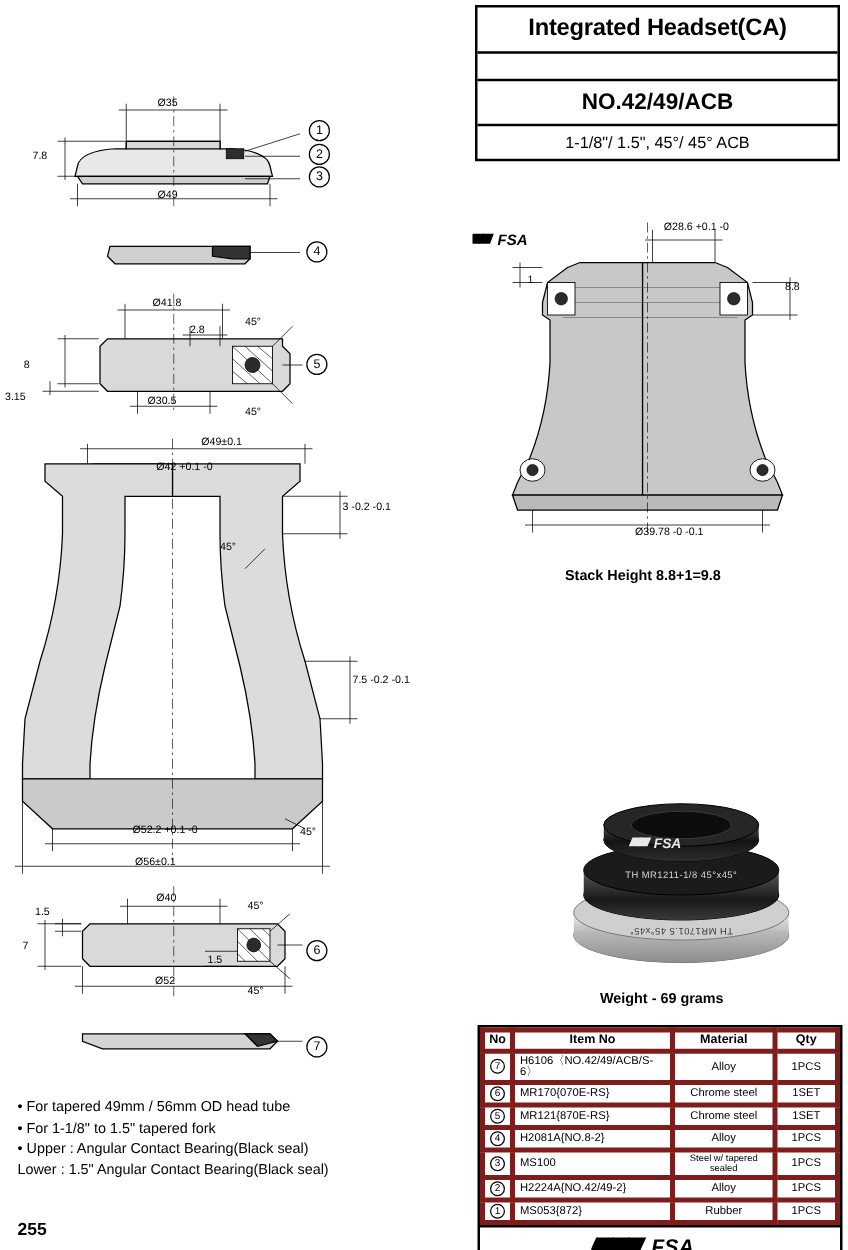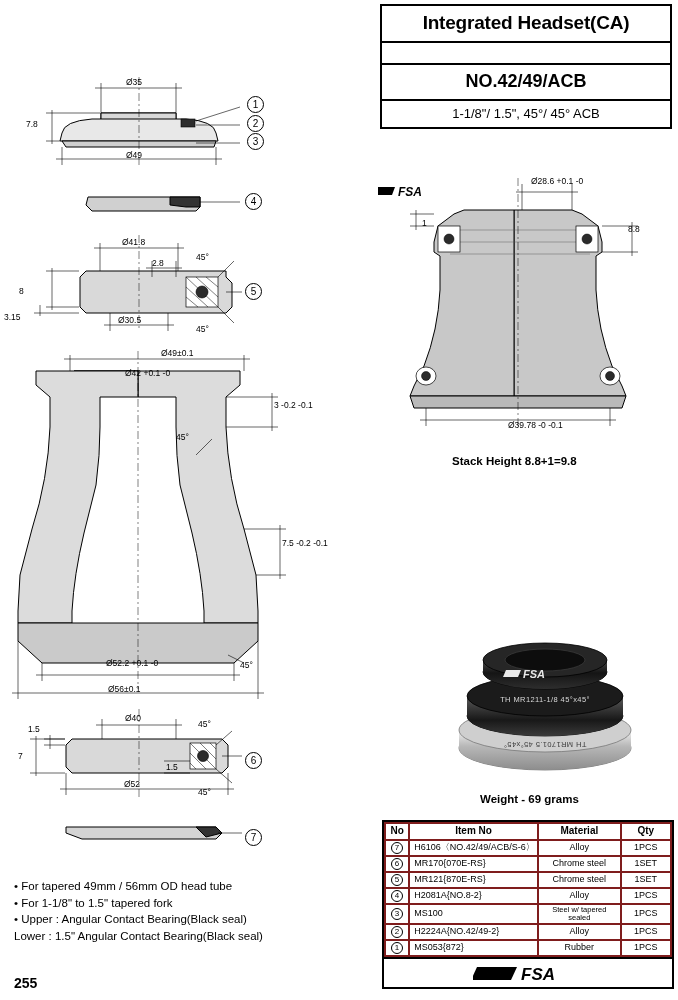--- a/index.html
+++ b/index.html
@@ -44,21 +44,21 @@
     position:absolute; left:480px; top:793px; font-size:11.5px; font-weight:bold;
   }
 
   
   .parts {
     position:absolute; left:382px; top:820px; width:292px;
     border:2px solid #000; background:#fff;
   }
   table.pt { border-collapse:collapse; width:100%; }
   table.pt th, table.pt td {
-    border:2px solid #7f1d1d; font-size:9px; padding:1px 2px; text-align:center;
+    border:4px solid #7f1d1d; font-size:9px; padding:1px 2px; text-align:center;
     height:15px; line-height:1.05;
   }
   table.pt th { font-size:10px; font-weight:bold; height:17px; }
   table.pt td.item { text-align:left; padding-left:4px; font-size:9px; }
   .numcell { width:24px; }
   .circled {
     display:inline-block; width:12px; height:12px; border:1px solid #000;
     border-radius:50%; font-size:8px; line-height:10px; text-align:center;
   }
   .fsa-footer {

